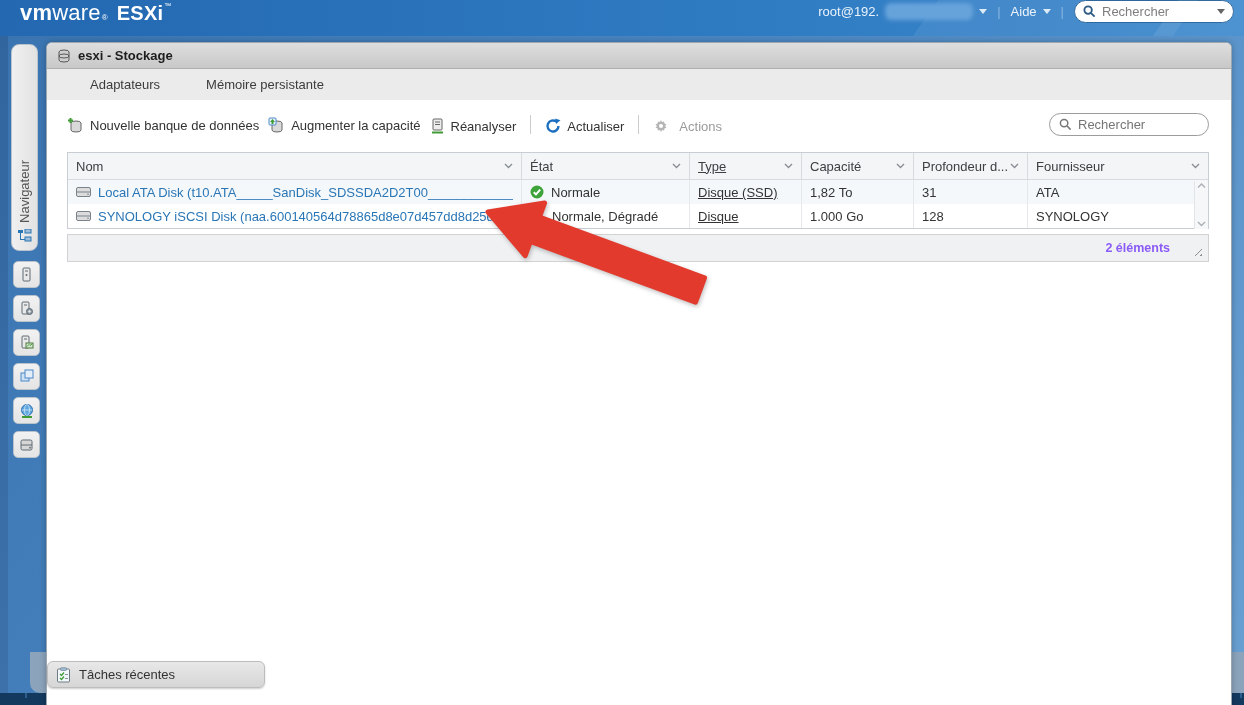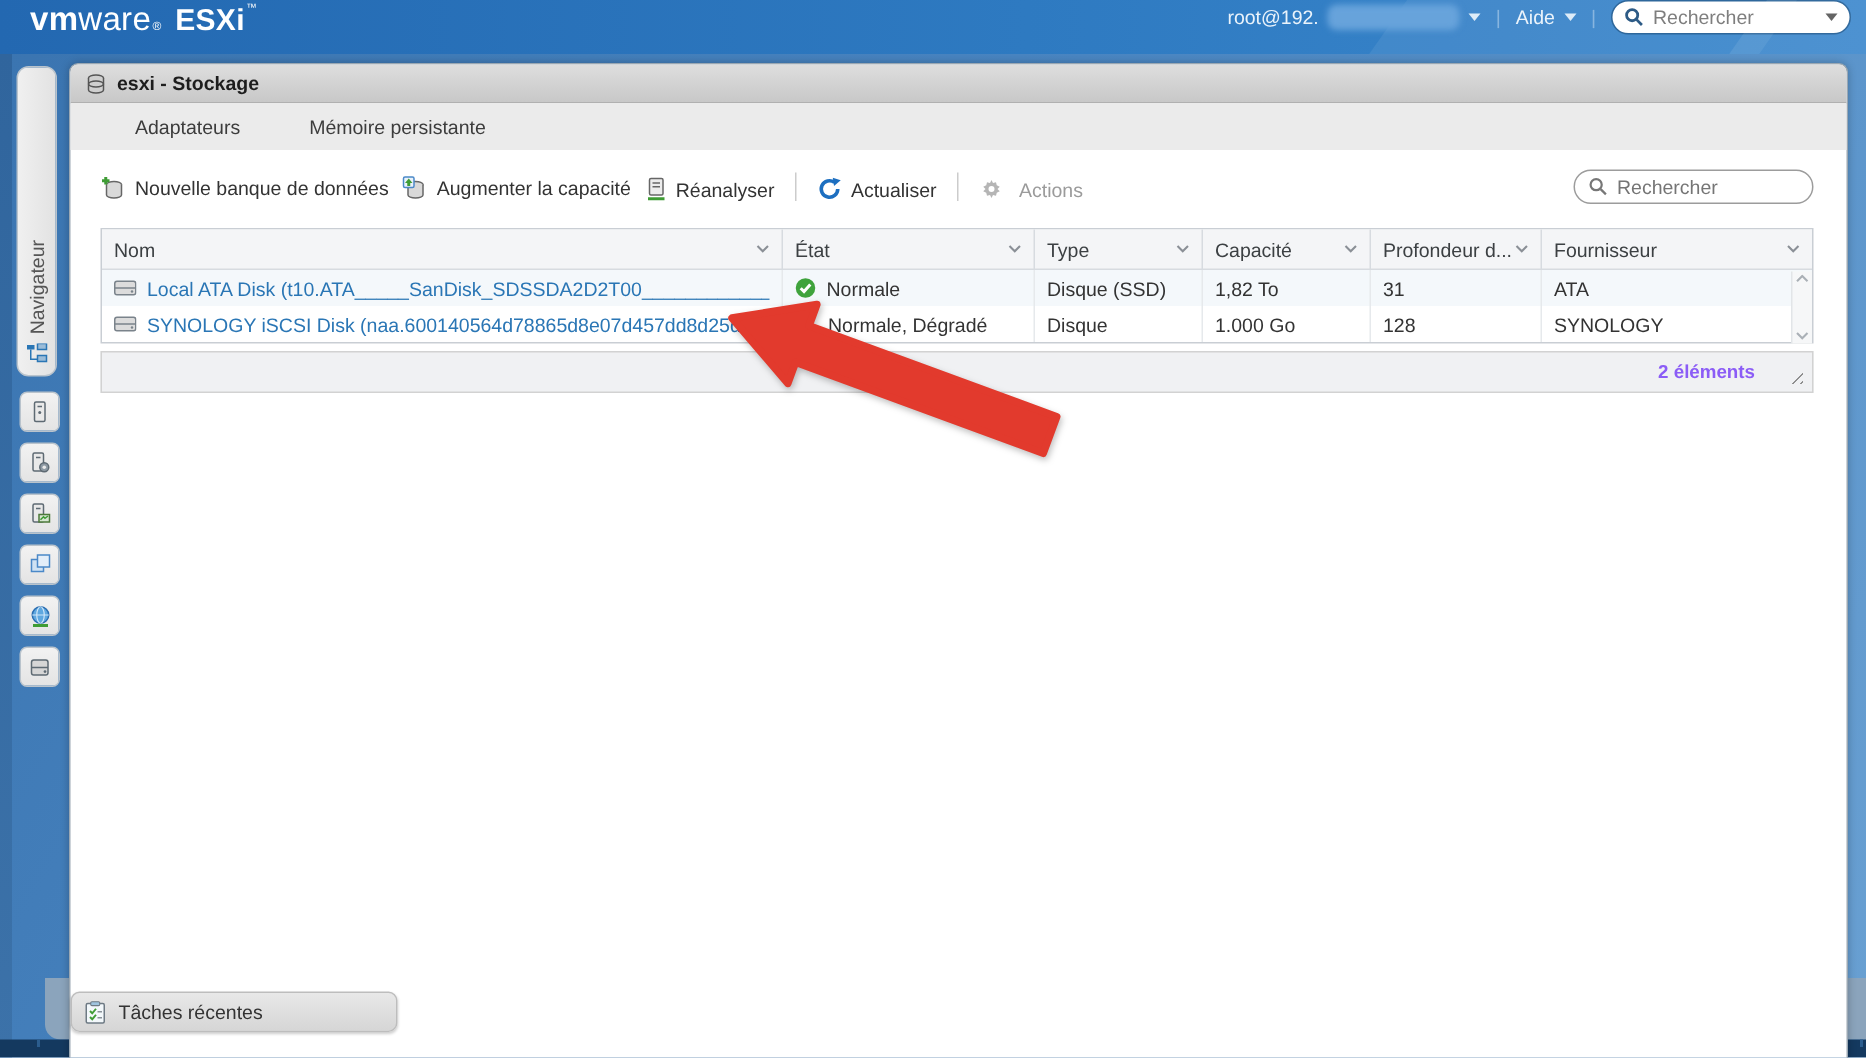--- a/index.html
+++ b/index.html
@@ -69,21 +69,21 @@
   .grid{ margin:6px 22px 0 20px; border:1px solid #c9ced4; position:relative;}
   .grow{ display:flex; }
   .gcell{ padding:0 8px; display:flex; align-items:center; overflow:hidden; white-space:nowrap;}
   .ghead .gcell{ height:27px; background:#f4f5f7; border-right:1px solid #d7dbe0; color:#3c4043; border-bottom:1px solid #d7dbe0;}
   .ghead .gcell:last-child{ border-right:none;}
   .ghead .lbl{ flex:1; overflow:hidden; text-overflow:ellipsis;}
   .gbody .gcell{ height:24px; border-right:1px solid #e6e9ec; font-size:13px;}
   .gbody .gcell:last-child{ border-right:none;}
   .grow.r0{ background:#f4f8fb;}
   .grow.r1{ background:#fff;}
-  .c-nom{ width:454px;} .c-etat{ width:168px;} .c-type{ width:112px;} .c-cap{ width:112px;} .c-prof{ width:114px;} .c-fou{ flex:1;}
+  .c-nom{ width:454px;} .c-etat{ width:168px;} .c-type{ width:112px;text-decoration:underline;} .c-cap{ width:112px;} .c-prof{ width:114px;} .c-fou{ flex:1;}
   .link{ color:#2a76b5; text-decoration:none; cursor:pointer; overflow:hidden; white-space:nowrap;}
   .chev{ margin-left:auto; cursor:pointer; display:flex; align-items:center;}
   .rowicon{ margin-right:7px; flex:none; display:flex;}
   .sticon{ margin-right:7px; flex:none; display:flex;}
   .vscroll{ position:absolute; right:0; top:28px; width:14px; height:48px; background:#f6f7f8; border-left:1px solid #e2e5e8;
     display:flex; flex-direction:column; justify-content:space-between; align-items:center; padding:2px 0; cursor:pointer;}
   .gfooter{ margin:5px 22px 0 20px; height:28px; background:#f0f1f3; border:1px solid #d2d2d2;
     display:flex; align-items:center; justify-content:flex-end; padding-right:38px; position:relative;}
   .gfooter .cnt{ font-weight:700; font-size:12.5px; color:#8b5cf6;}
   .grip{ position:absolute; right:6px; bottom:5px; width:11px; height:11px; cursor:nwse-resize;

